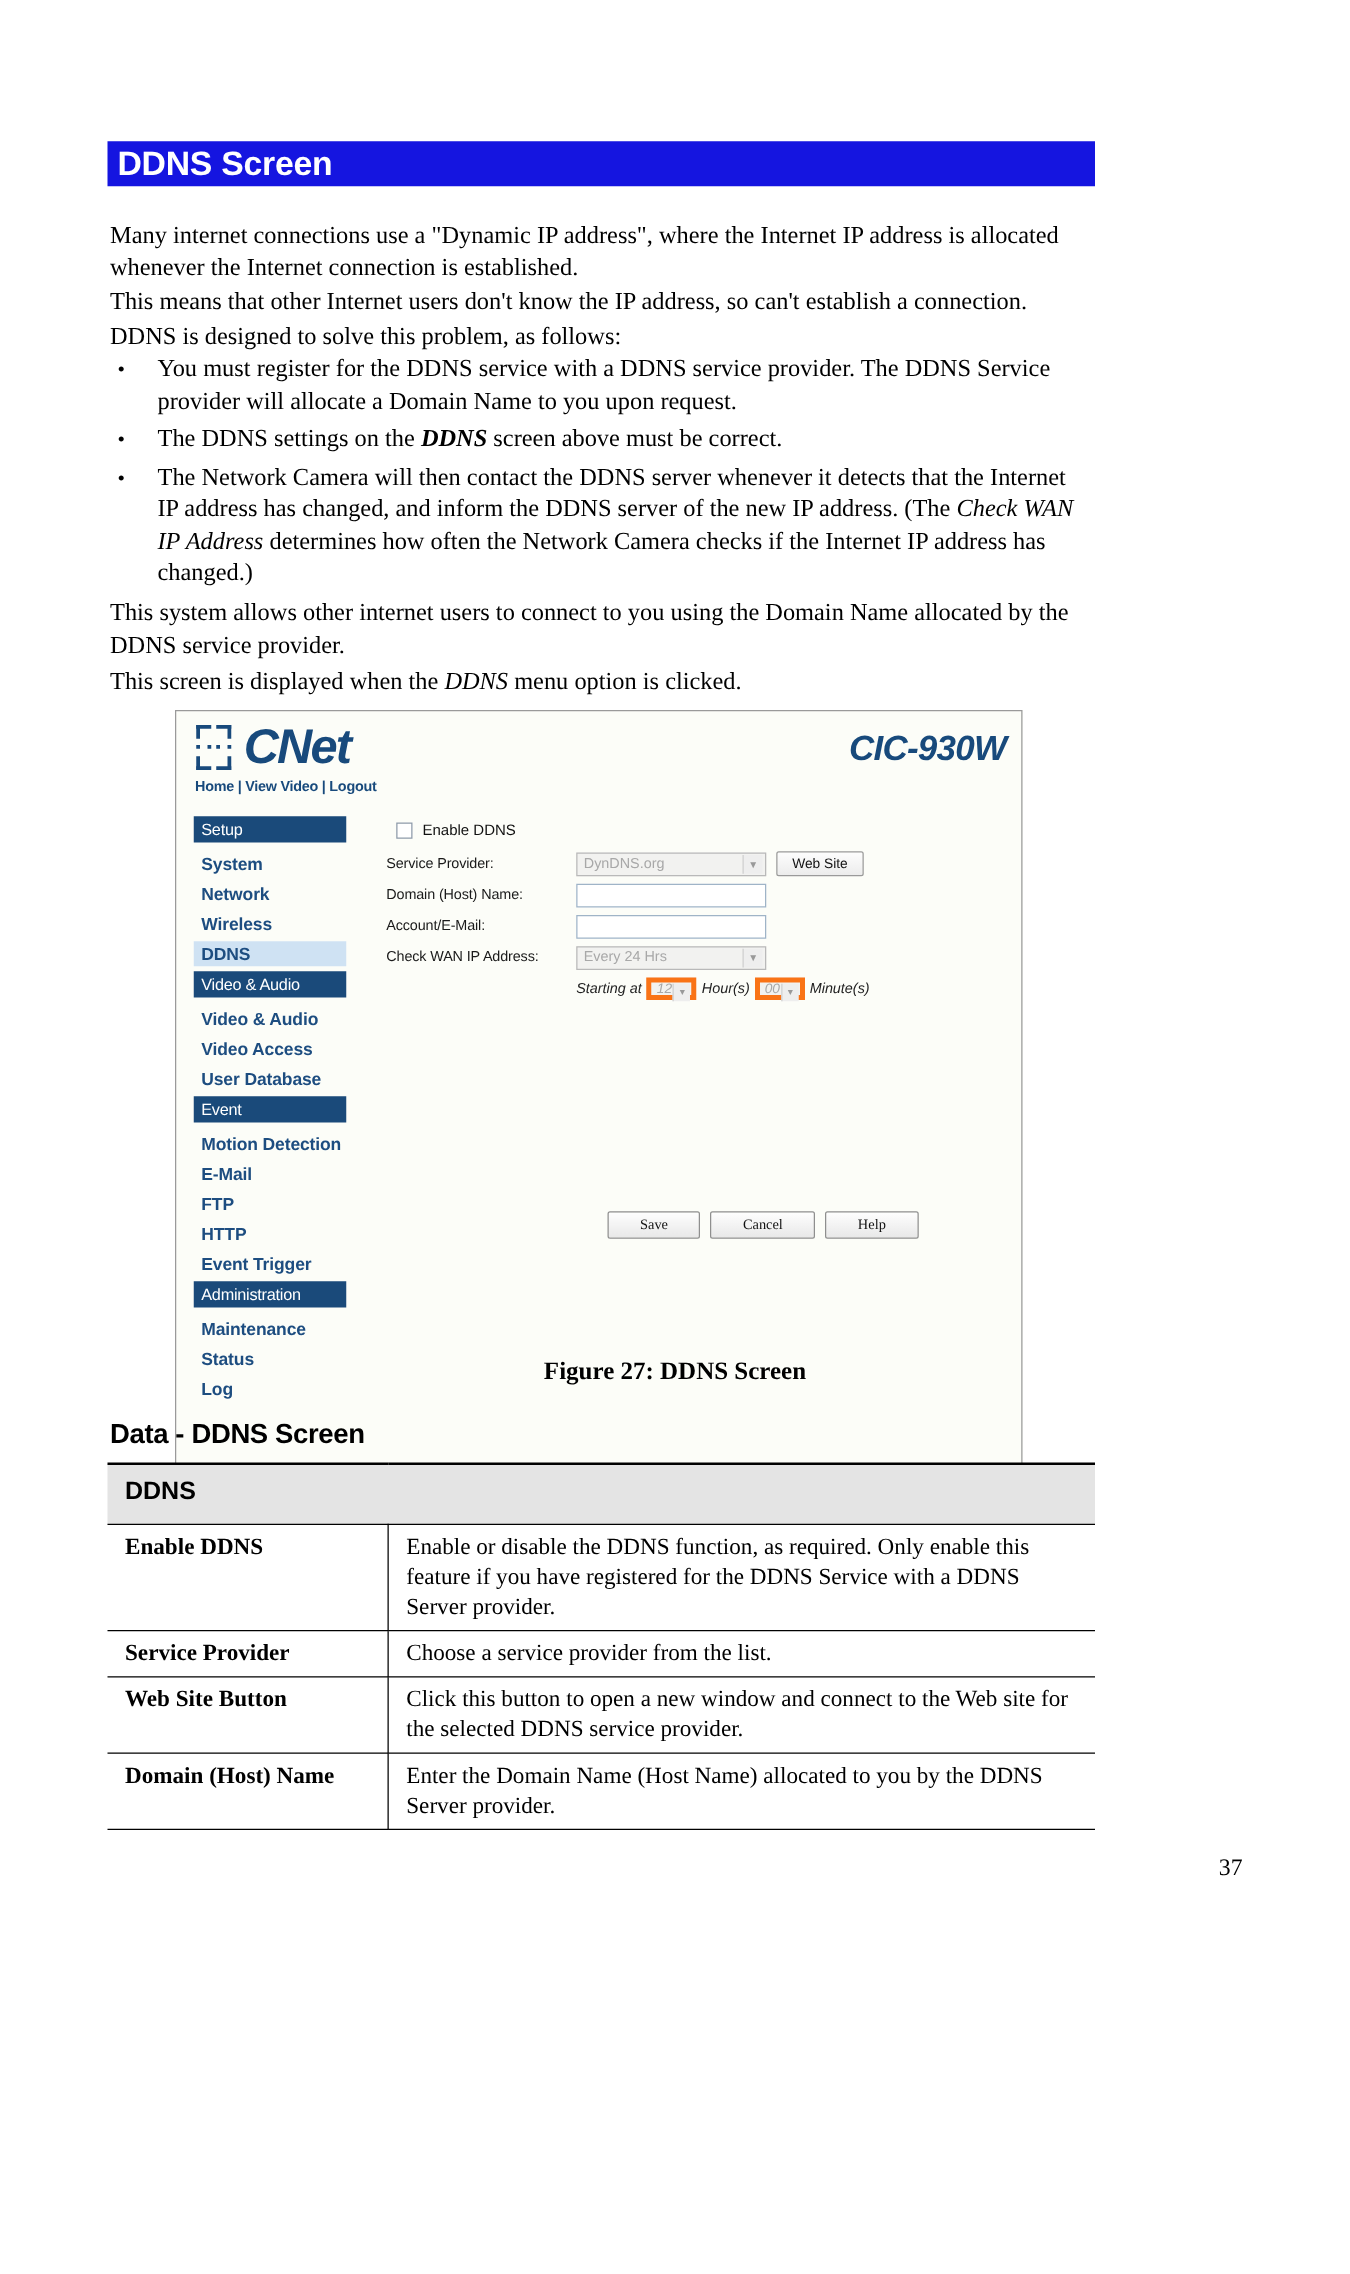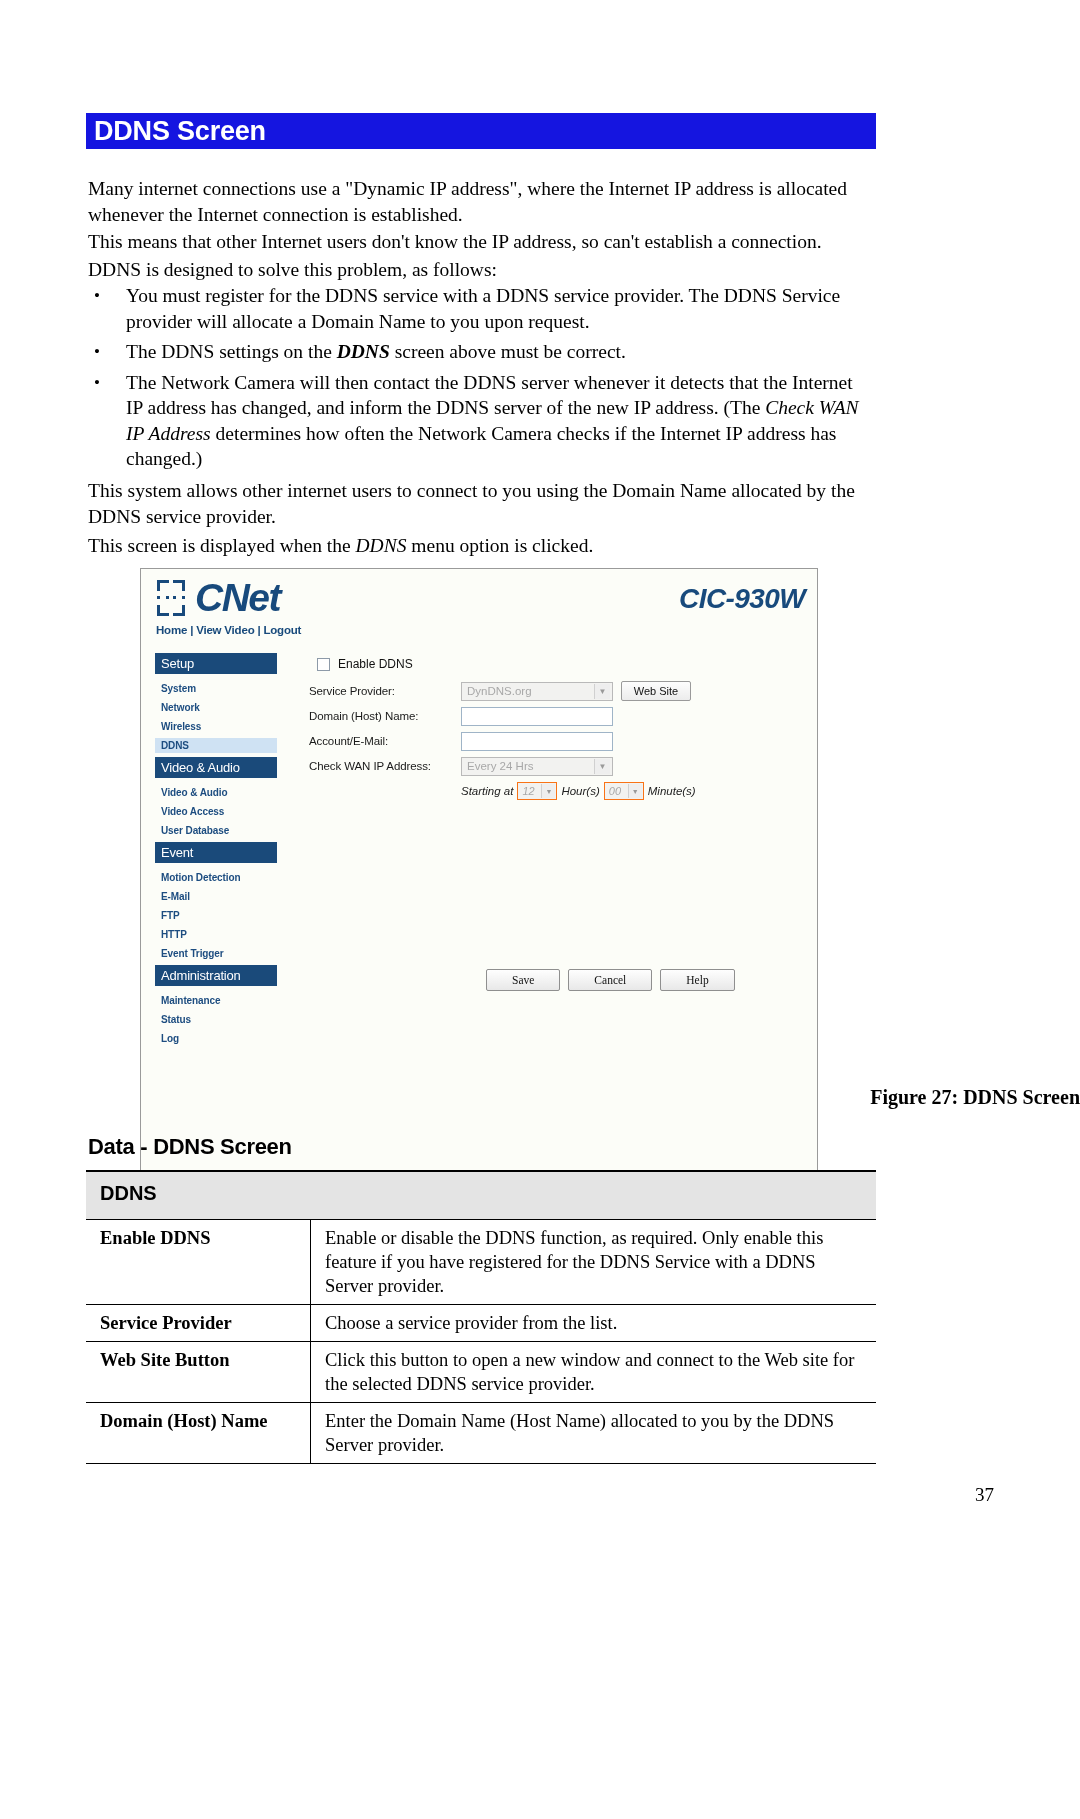--- a/index.html
+++ b/index.html
@@ -154,21 +154,21 @@
   .menu-group {
     background: #1a4a7a;
     color: #ffffff;
     font-size: 13px;
     font-weight: normal;
     padding: 3px 0 3px 6px;
     margin-bottom: 7px;
     letter-spacing: -0.2px;
   }
   .menu-item {
-    font-size: 10px;
+    font-size: 14px;
     font-weight: bold;
     color: #1d4d80;
     padding: 2px 0 2px 6px;
     margin-bottom: 4px;
     letter-spacing: -0.1px;
   }
   .menu-item.active {
     background: #cfe2f3;
   }
 
@@ -262,21 +262,21 @@
     display: flex;
     align-items: center;
     margin-left: 0;
     margin-top: 4px;
     font-size: 11.5px;
     color: #222;
   }
   .small-select {
     width: 40px;
     height: 18px;
-    border: 1px solid #f97316;
+    border: 4px solid #f97316;
     background: #f2f2f0;
     box-sizing: border-box;
     position: relative;
     display: flex;
     align-items: center;
     padding-left: 4px;
     font-size: 11px;
     color: #a8a8a8;
     margin: 0 4px;
   }
@@ -316,21 +316,21 @@
     box-sizing: border-box;
     font-family: Liberation Serif, serif;
   }
 
   
   .fig-caption {
     position: absolute;
     left: 0;
     top: 1086px;
     width: 1080px;
-    text-align: right;
+    text-align: center;
     font-size: 20px;
     font-weight: bold;
     font-family: "Liberation Serif", "DejaVu Serif", serif;
   }
 
   
   .data-heading {
     position: absolute;
     left: 88px;
     top: 1134px;

